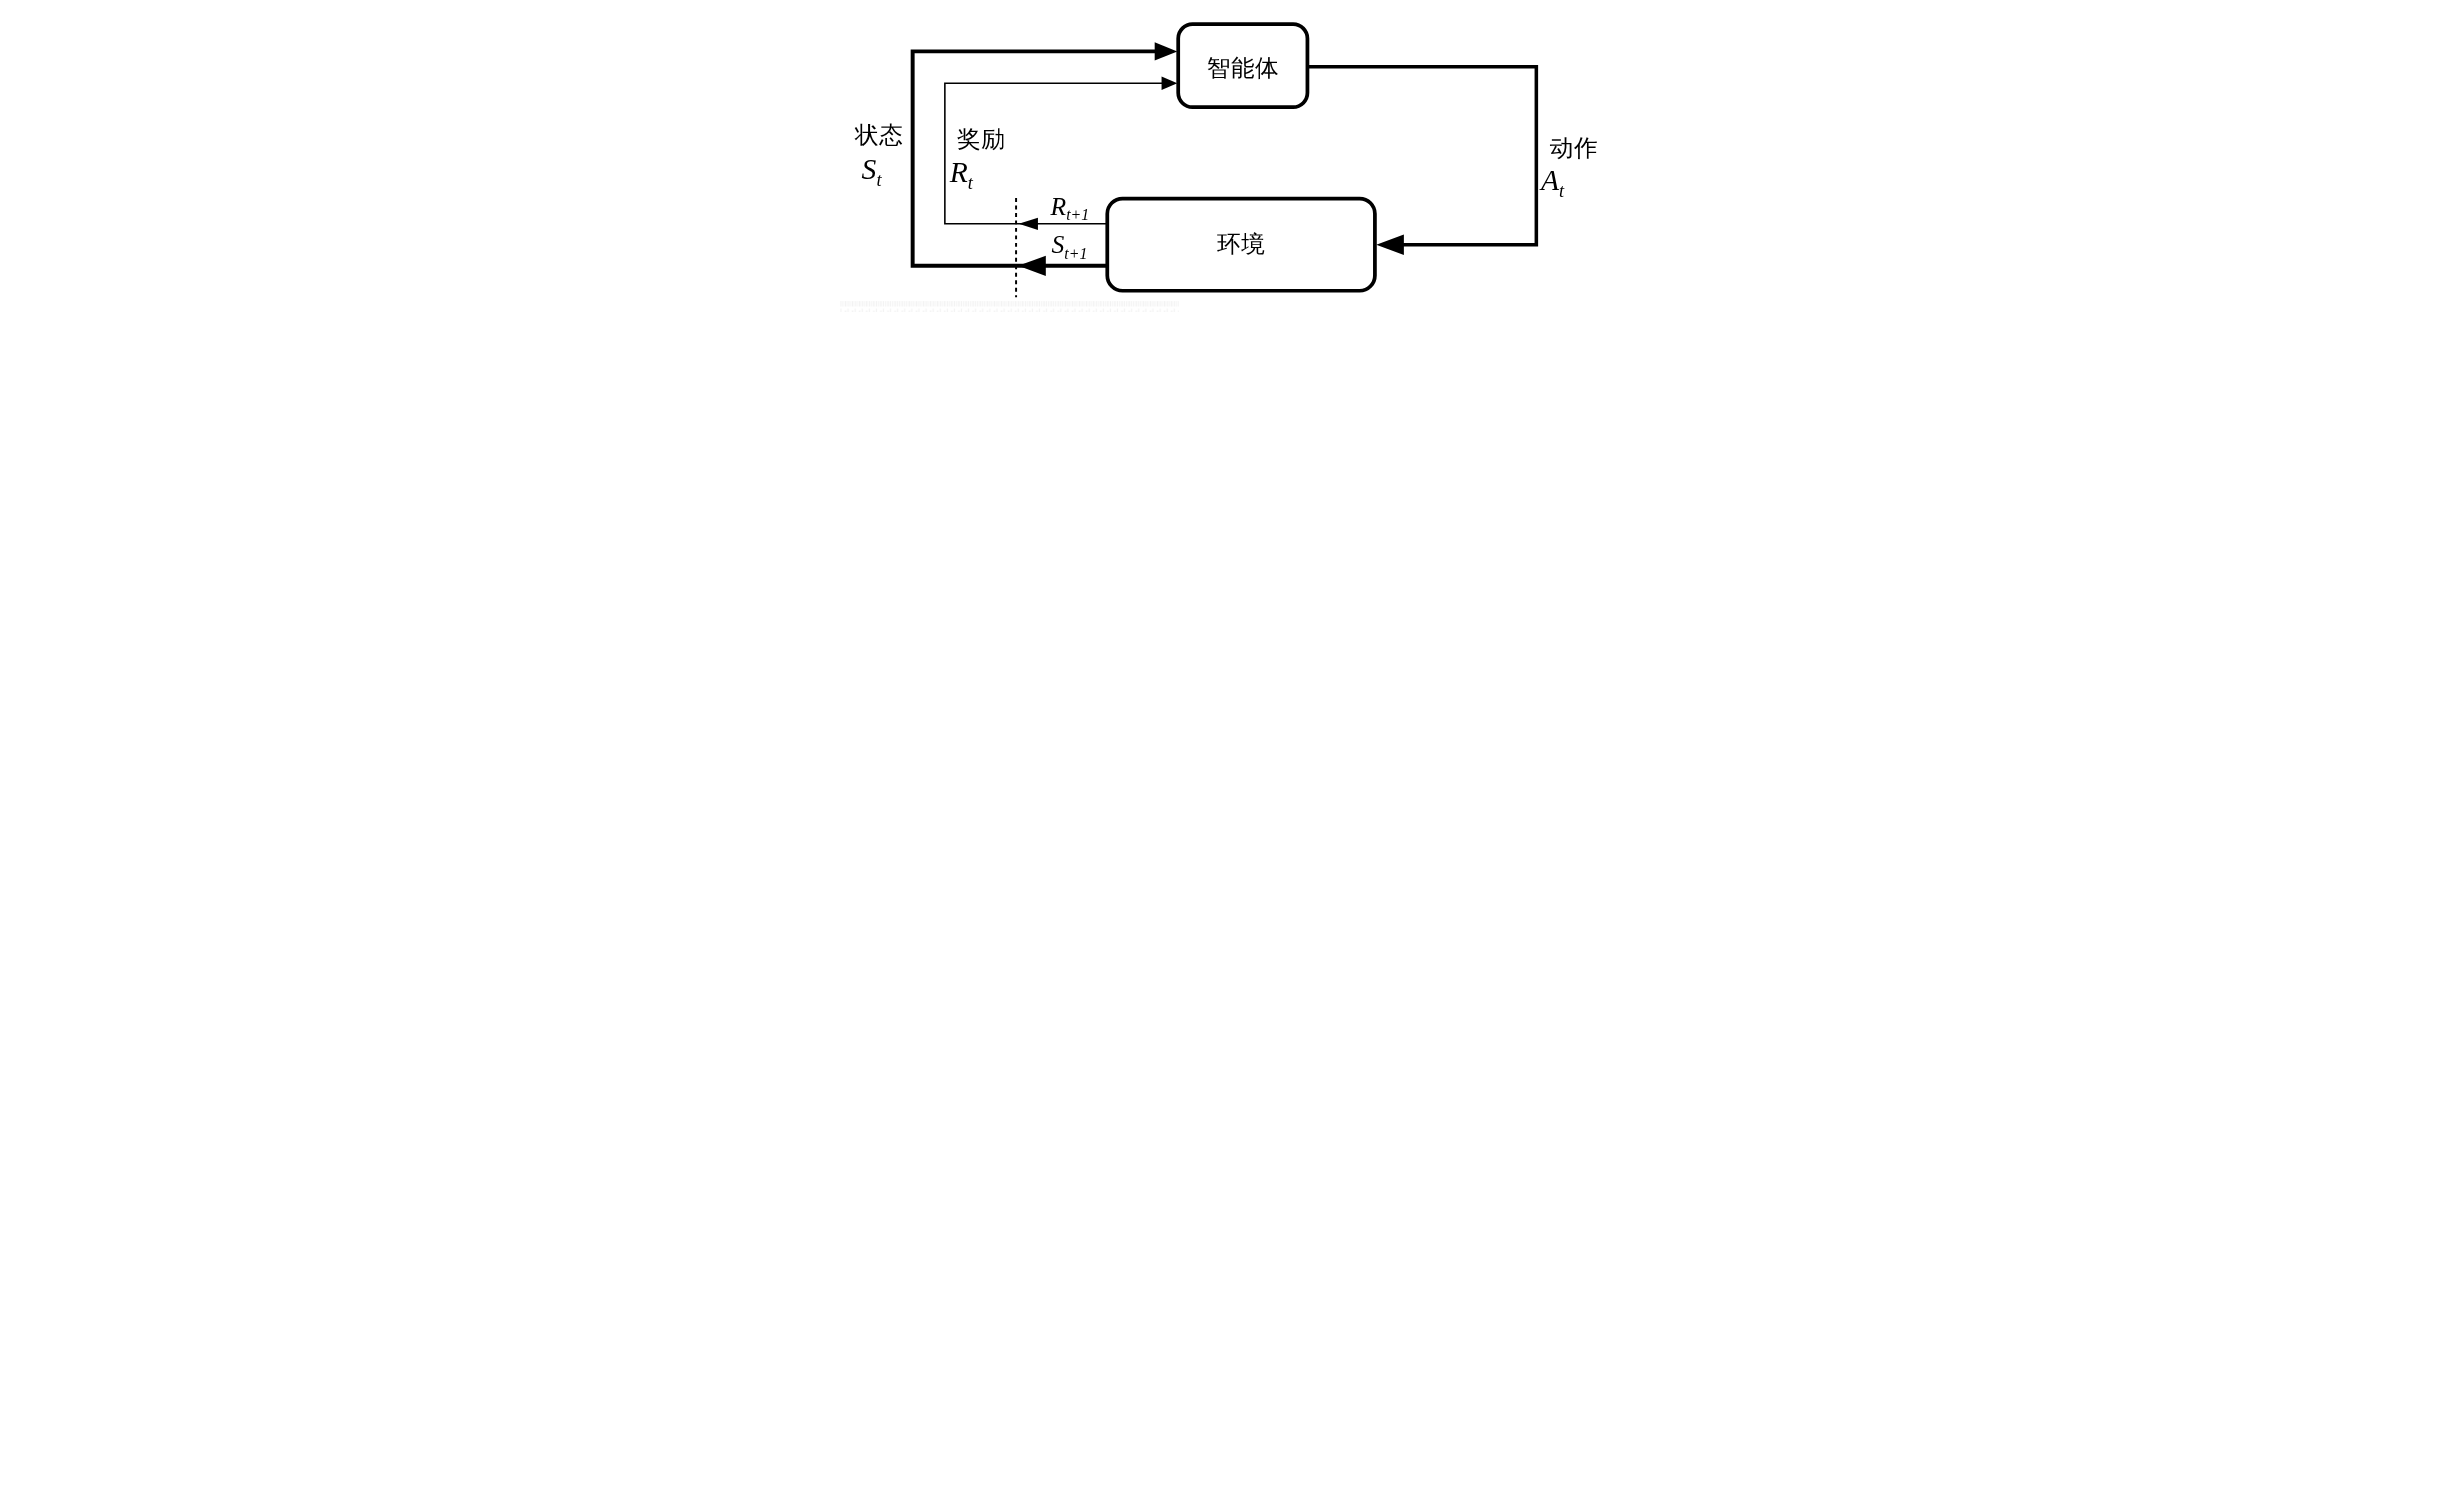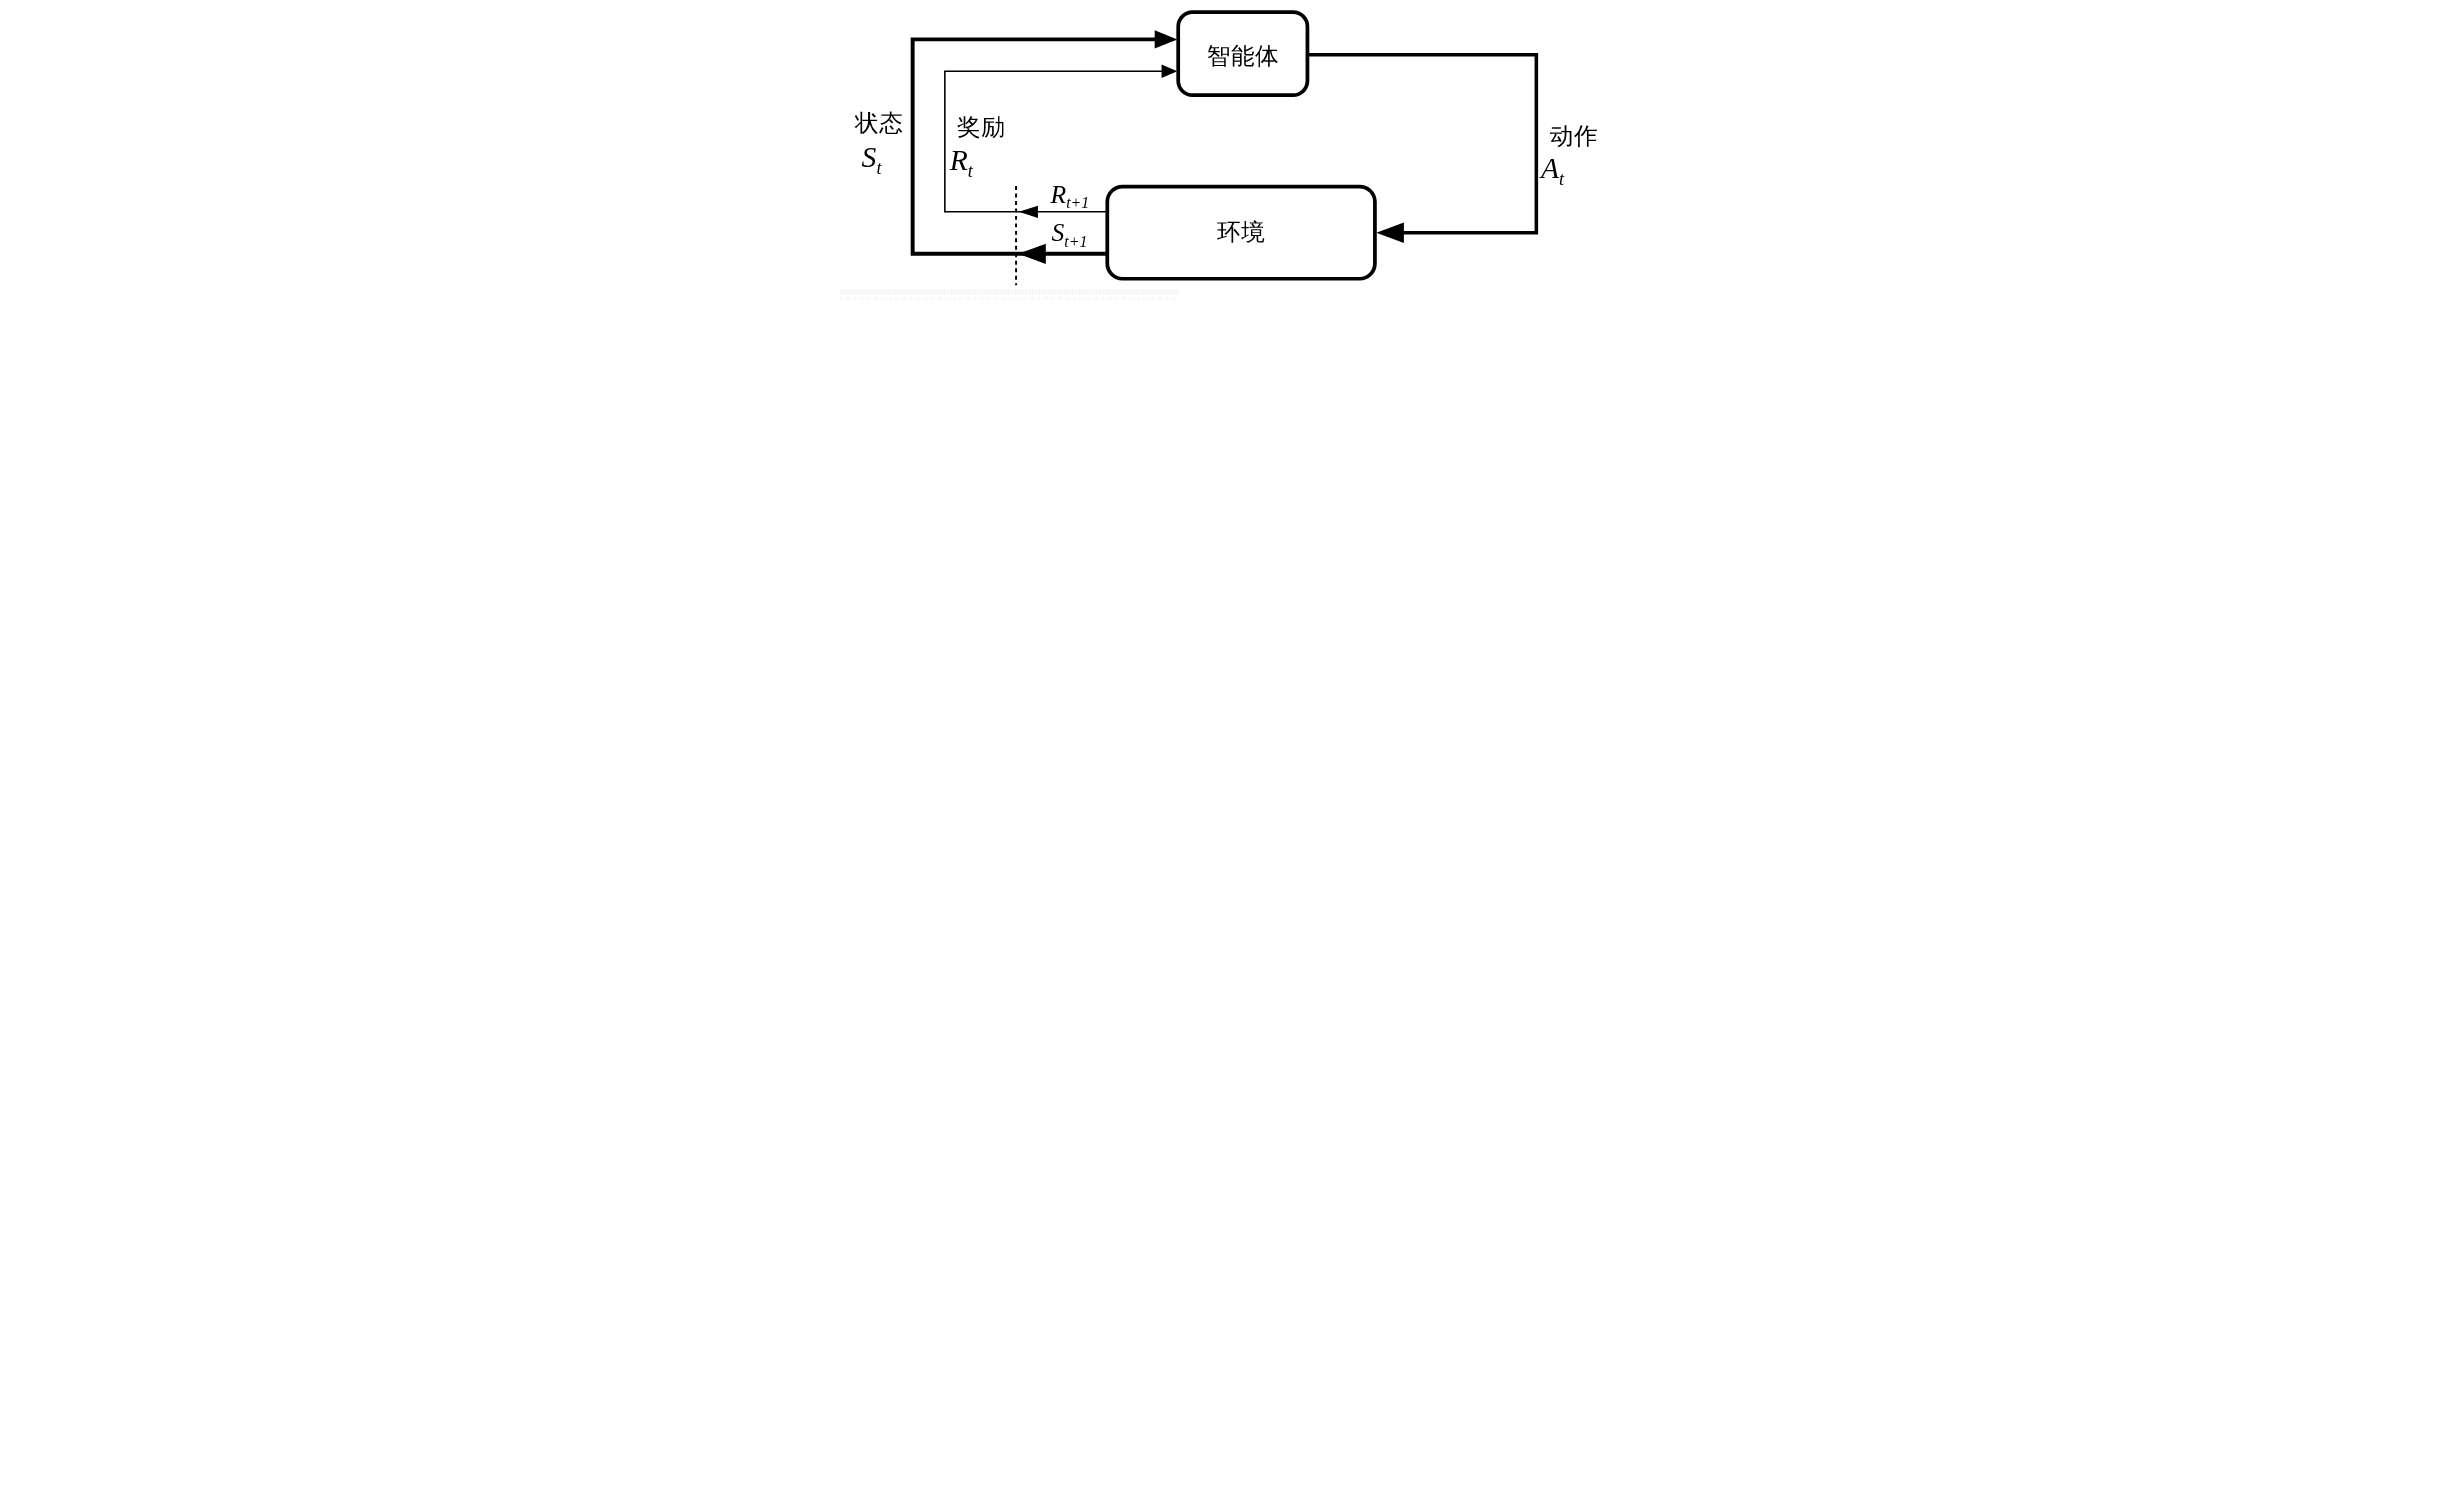--- a/index.html
+++ b/index.html
@@ -3,21 +3,21 @@
 <meta charset="utf-8">
 <style>
   html, body {
     margin: 0;
     padding: 0;
     background: #ffffff;
   }
   .stage {
     width: 100%;
     max-width: 788px;
-    margin: 0 auto;
+    margin: 12px auto;
   }
   svg {
     display: block;
     width: 100%;
     height: auto;
     background: #ffffff;
     font-family: "Liberation Serif", "DejaVu Serif", serif;
   }
   .loop-line {
     fill: none;

